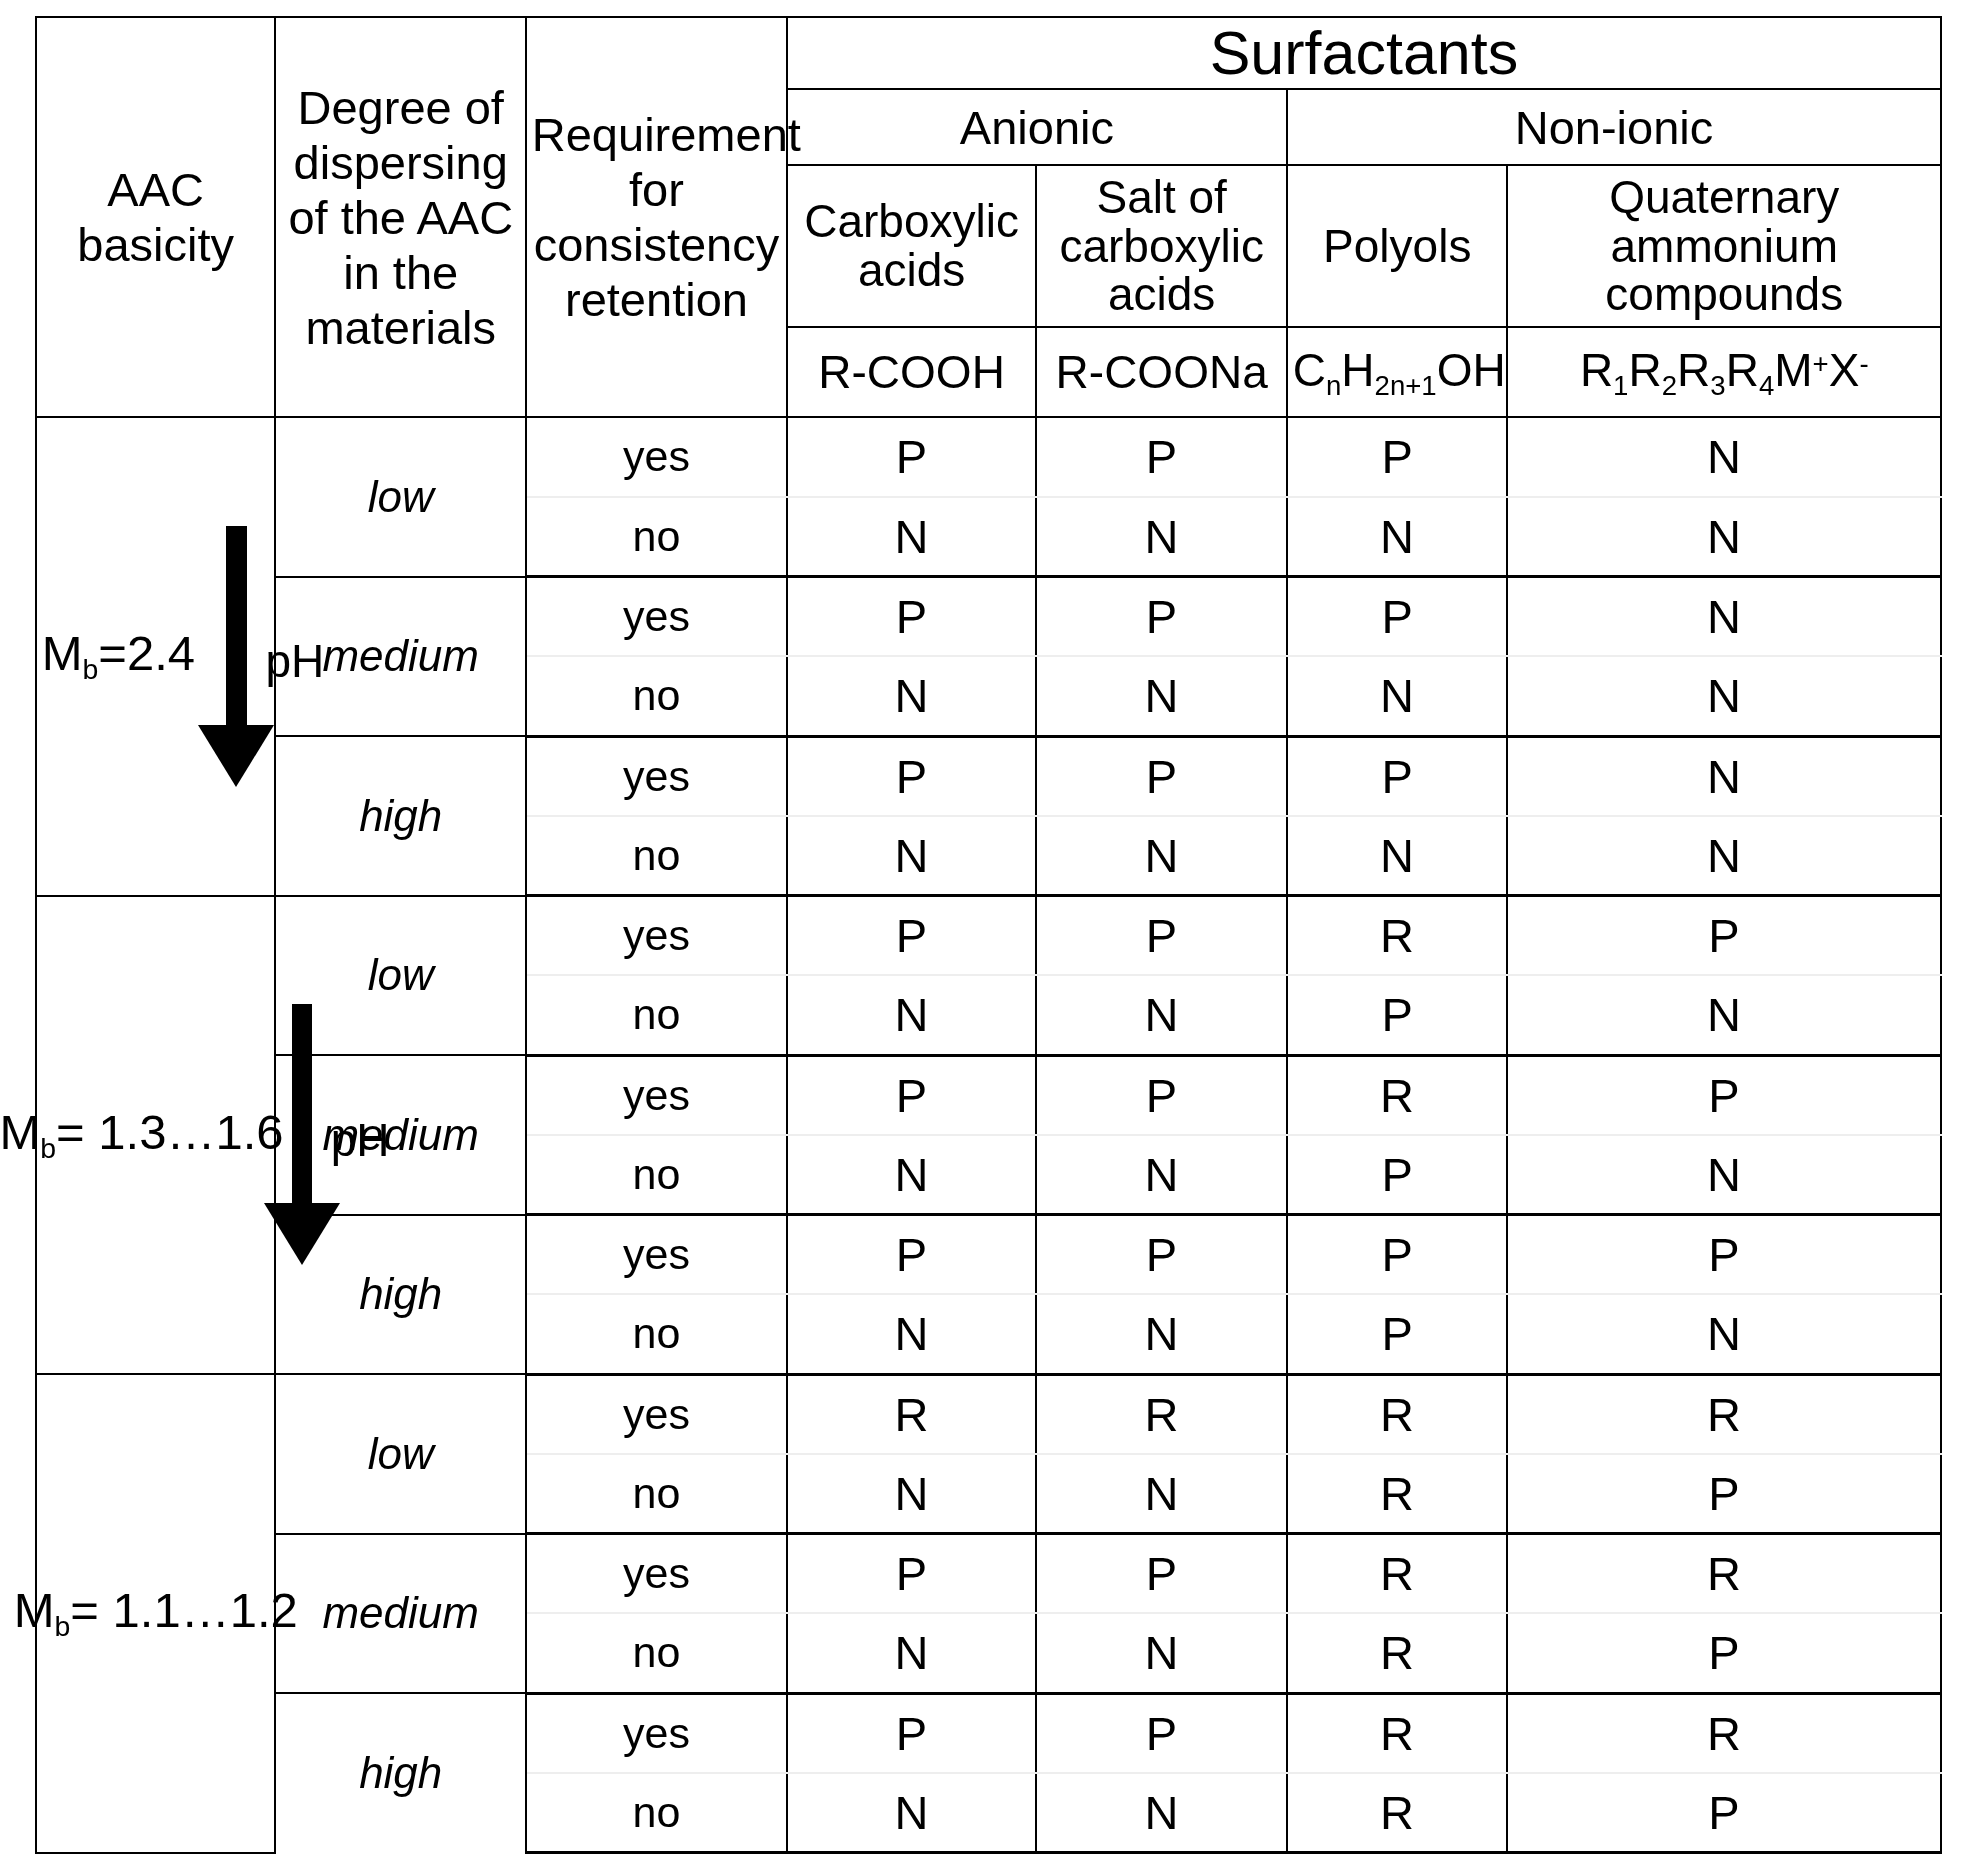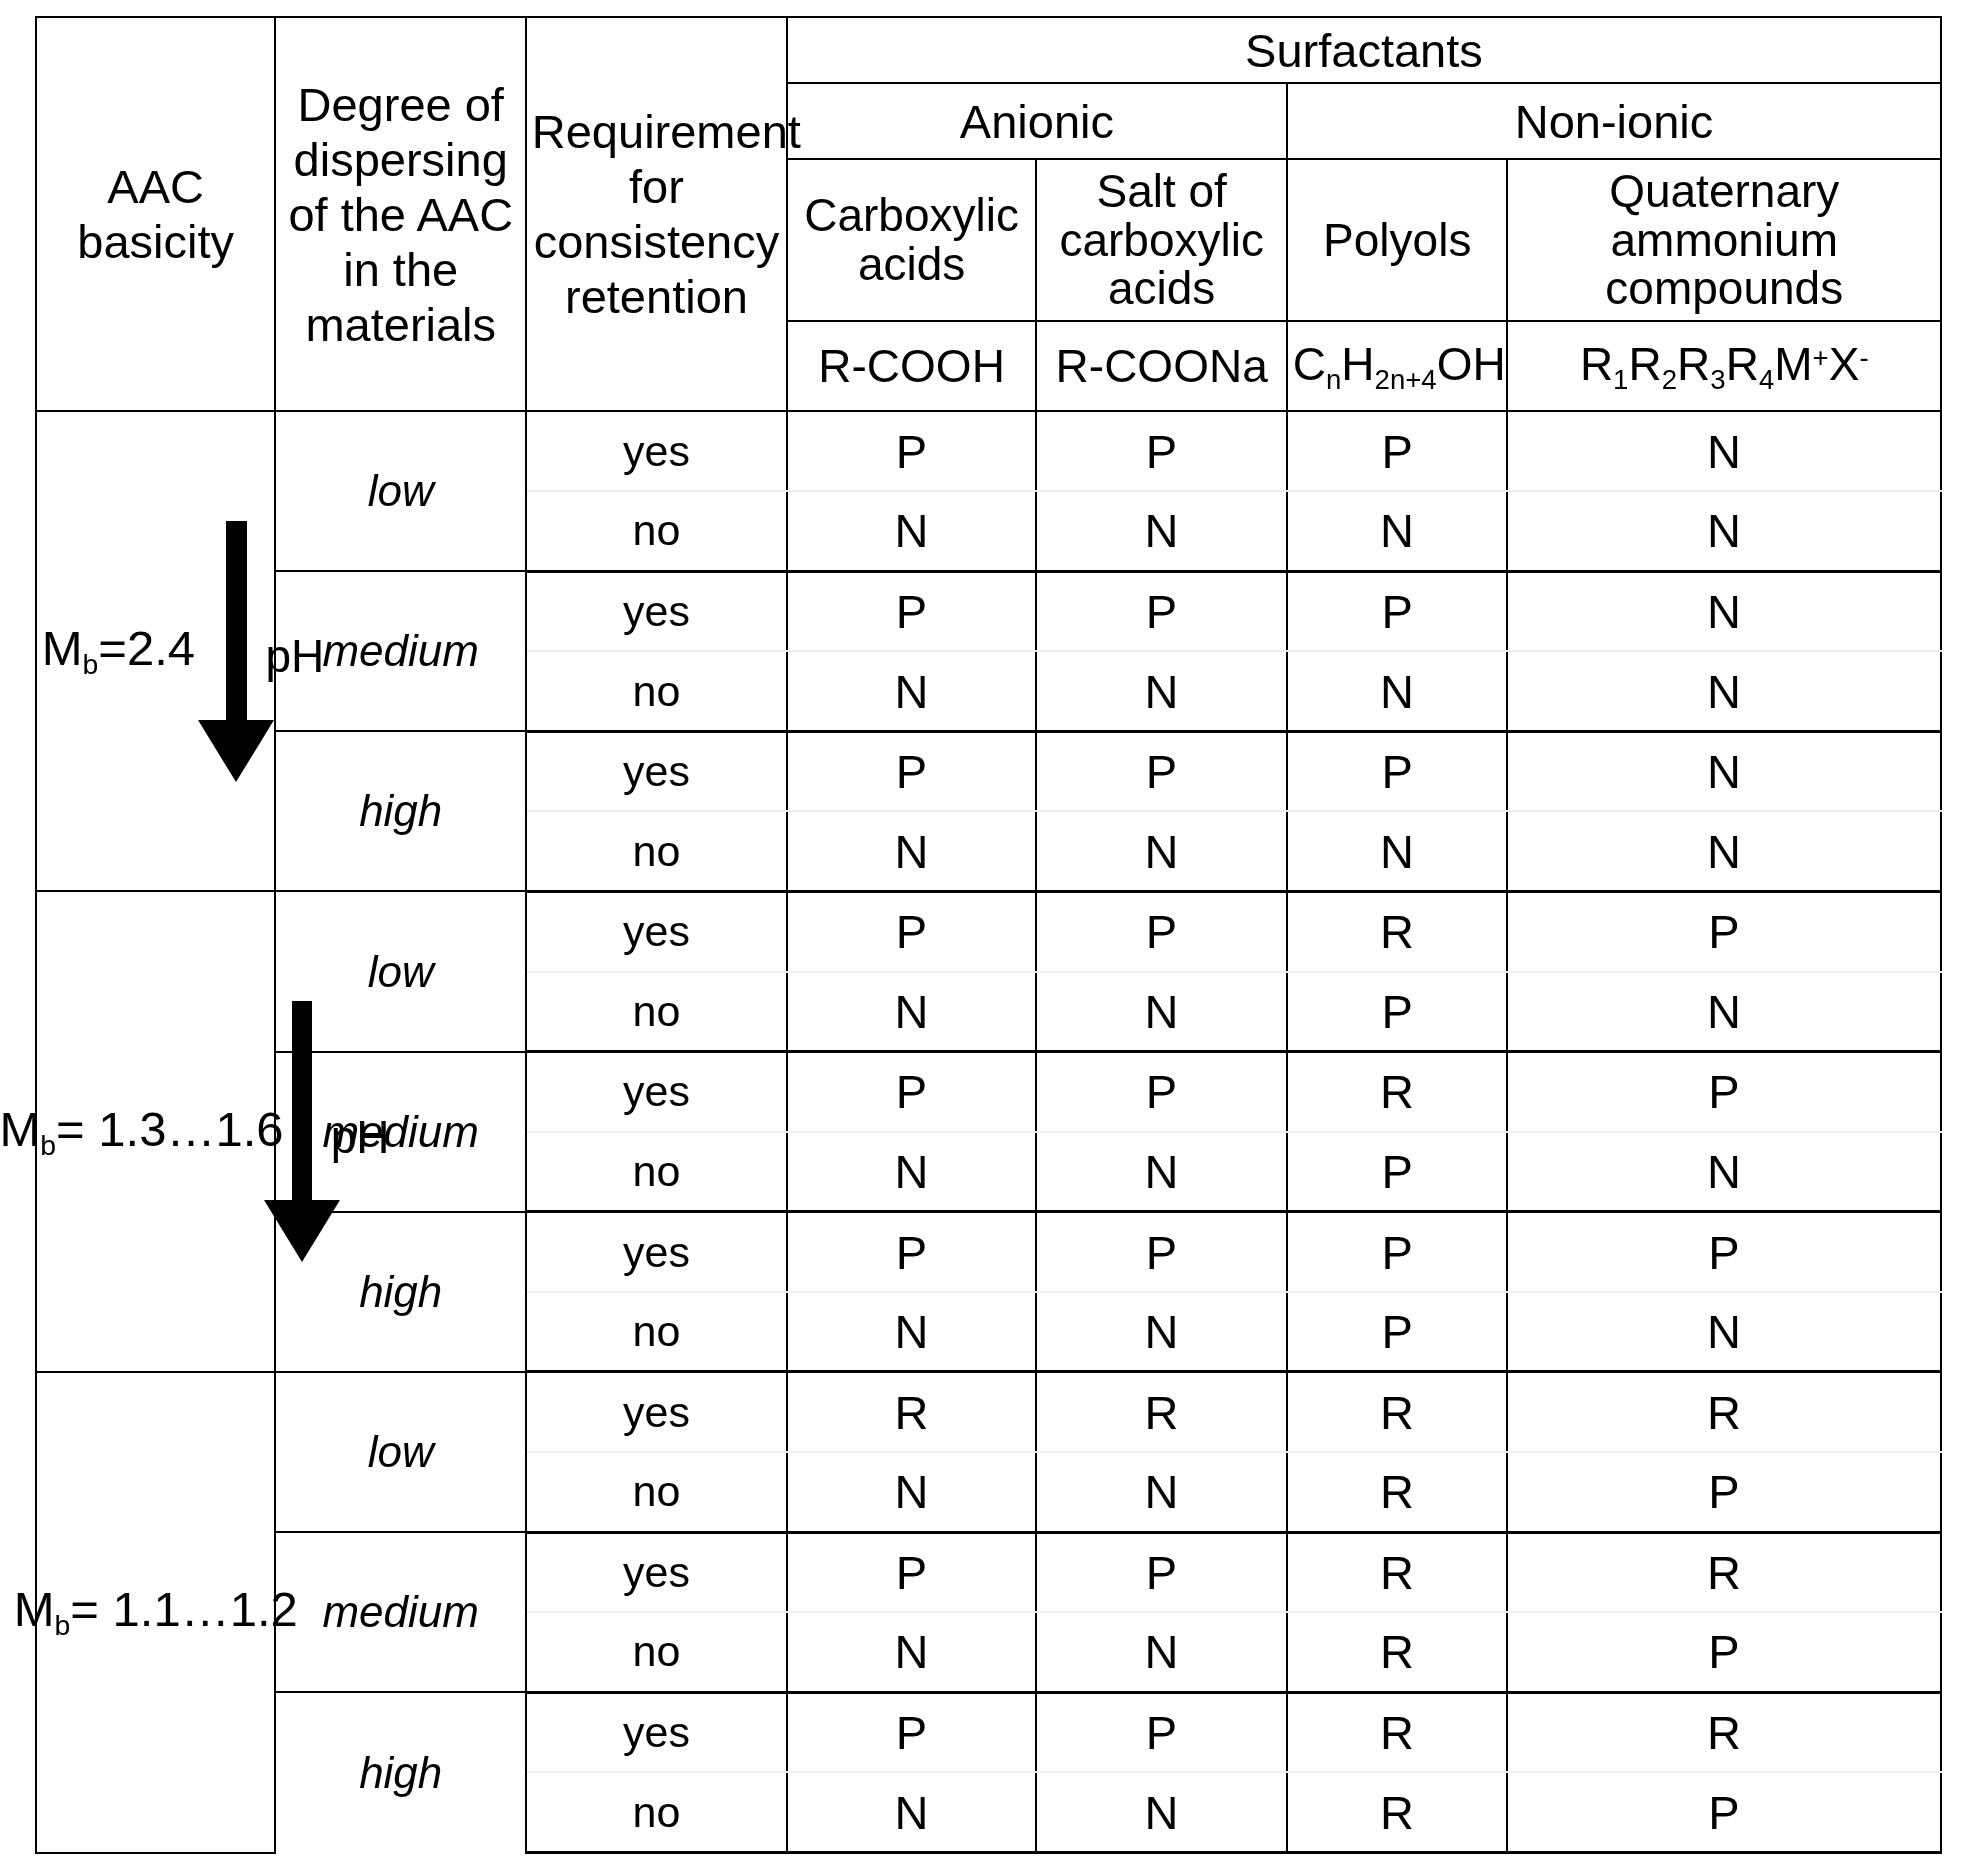--- a/index.html
+++ b/index.html
@@ -29,21 +29,21 @@
   table.matrix td, table.matrix th {
     border: 2.4px solid #000000;
     text-align: center;
     vertical-align: middle;
     font-weight: normal;
     padding: 0 4.7px;
     background: #ffffff;
   }
 
   
-  .h-top      { font-size: 47px; margin-left: 44px; }
+  .h-top      { font-size: 61px; margin-left: 44px; }
   .h-mid      { font-size: 47px; }
   .h-sub      { font-size: 46px; line-height: 1.06; }
   .h-formula  { font-size: 46px; white-space: nowrap; }
   .h-corner   { font-size: 47px; }
 
   .h-formula sub { font-size: 0.60em; vertical-align: -0.32em; }
   .h-formula sup { font-size: 0.60em; vertical-align: 0.46em; }
 
   
   .lvl  { font-size: 44px; }
@@ -154,21 +154,21 @@
       </tr>
       <tr>
         <th class="h-sub" style="height:162px">Carboxylic acids</th>
         <th class="h-sub">Salt of carboxylic acids</th>
         <th class="h-sub">Polyols</th>
         <th class="h-sub">Quaternary ammonium compounds</th>
       </tr>
       <tr id="formula-row">
         <th class="h-formula" style="height:90px"><span>R-COOH</span></th>
         <th class="h-formula"><span>R-COONa</span></th>
-        <th class="h-formula"><span>C</span><sub>n</sub><span>H</span><sub>2n+4</sub><span>OH</span></th>
+        <th class="h-formula"><span>C</span><sub>n</sub><span>H</span><sub>2n+1</sub><span>OH</span></th>
         <th class="h-formula"><span>R</span><sub>1</sub><span>R</span><sub>2</sub><span>R</span><sub>3</sub><span>R</span><sub>4</sub><span>M</span><sup>+</sup><span>X</span><sup>-</sup></th>
       </tr>
     </thead>
     <tbody id="matrix-body">
         <tr class="row-yes">
           <td rowspan="6" style="height: 436px;">
             <div class="basicity-stack">
               <div class="bas-label"><span>M</span><sub>b</sub><span>=2.4</span></div>
               <div class="ph-arrow-wrap">
                 <div class="ph-arrow">

